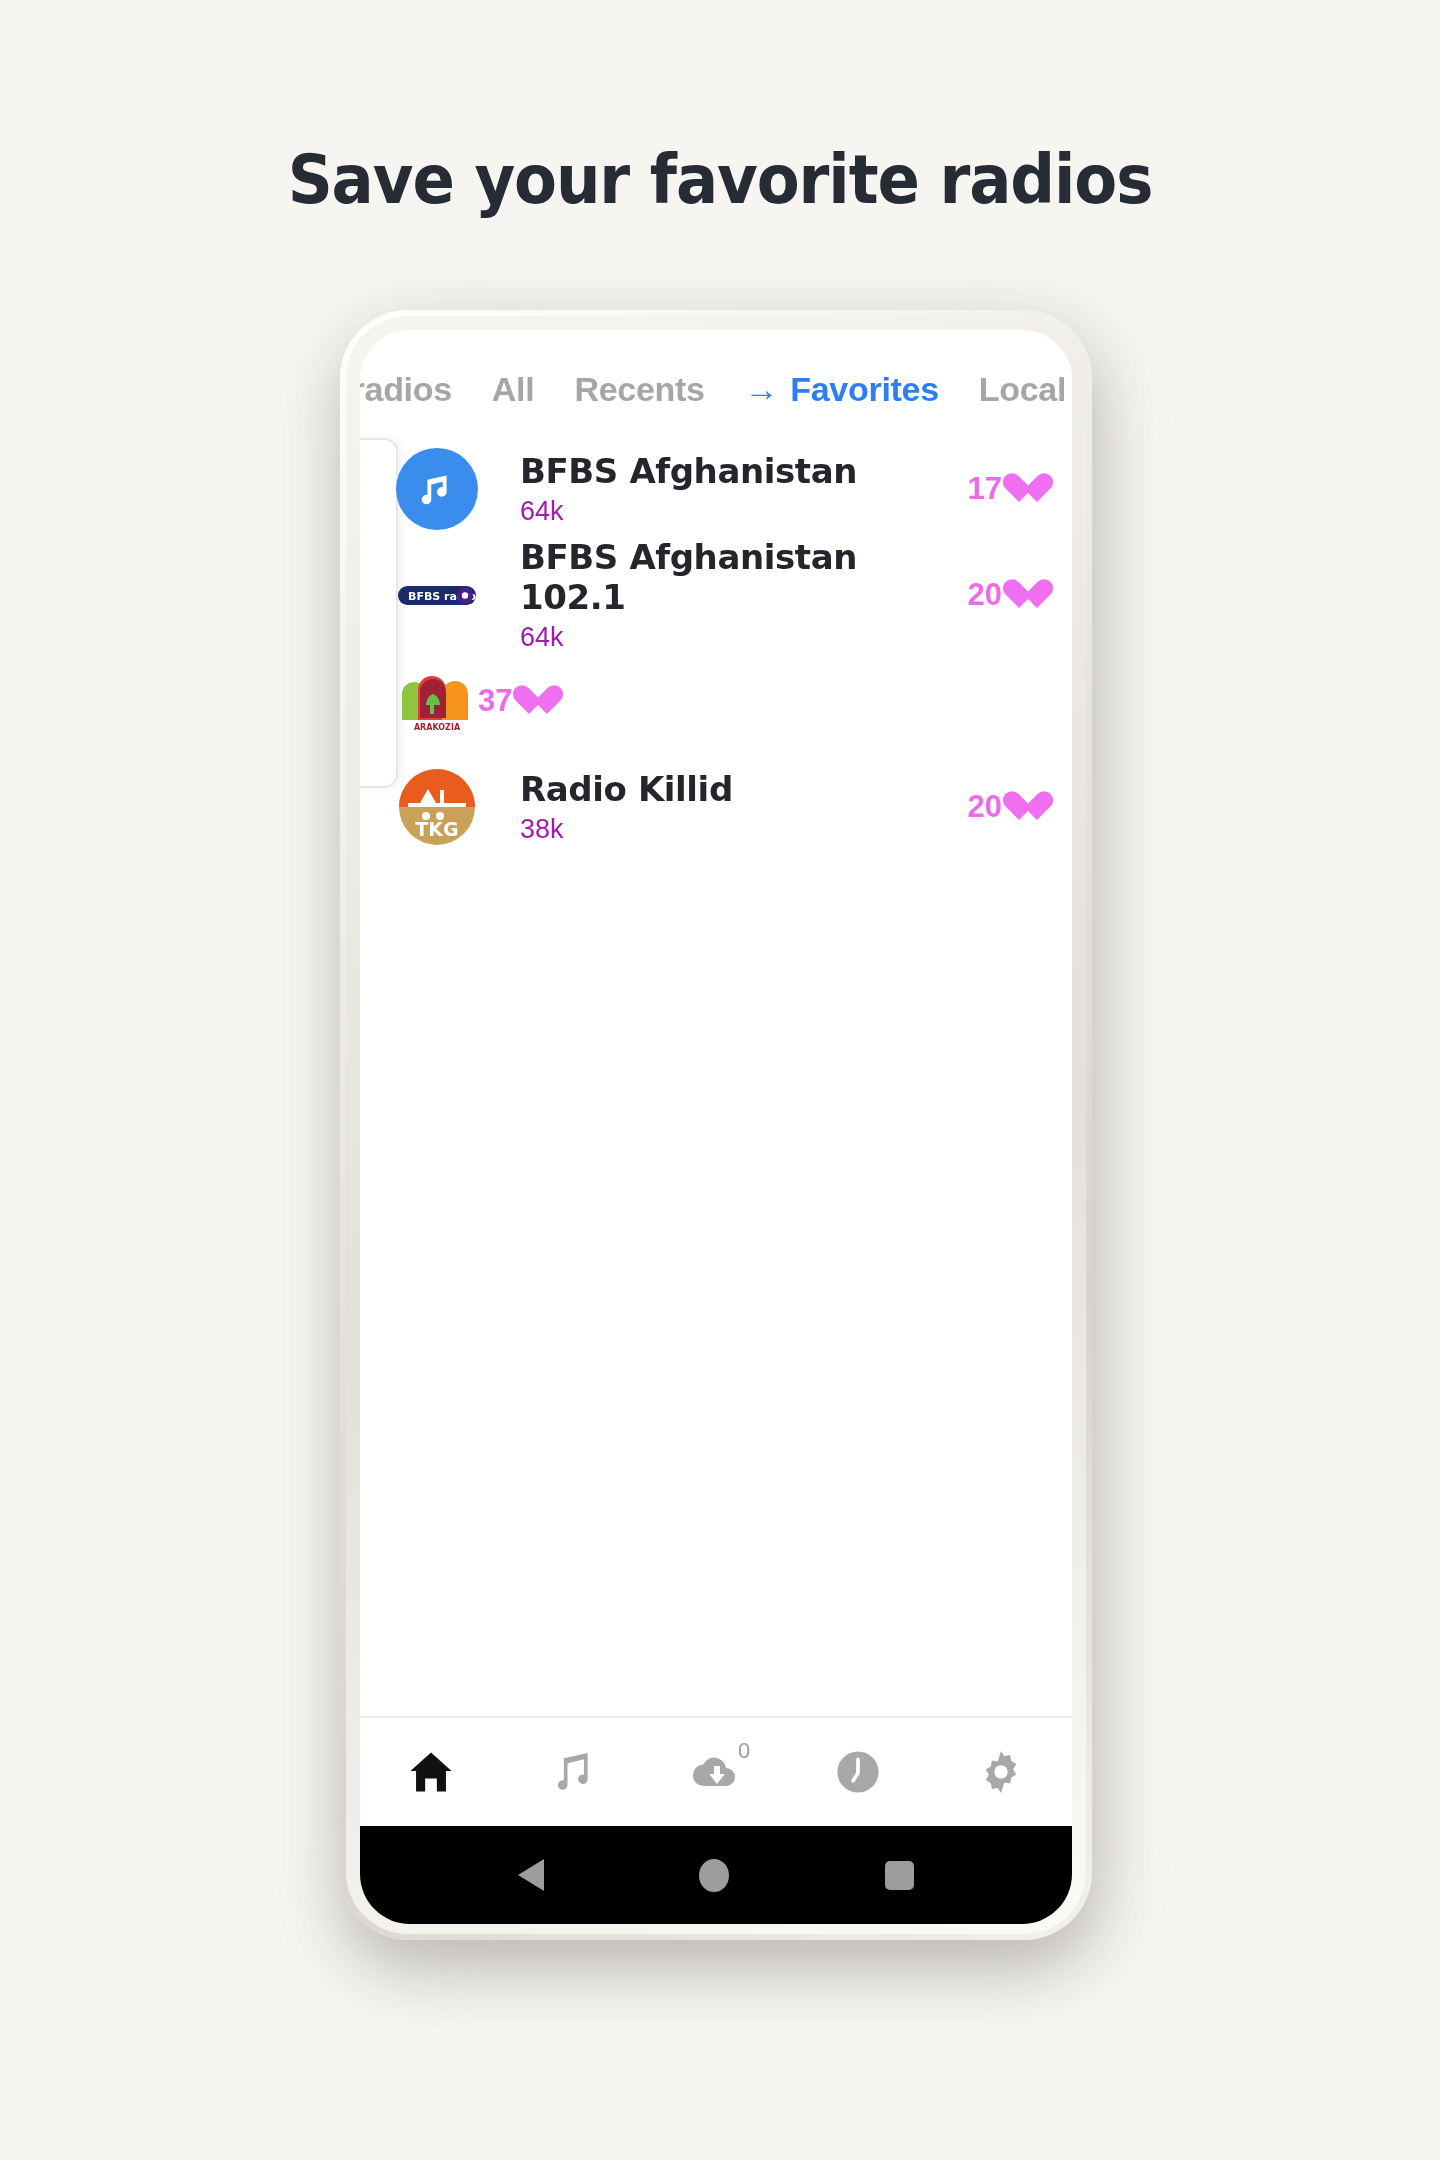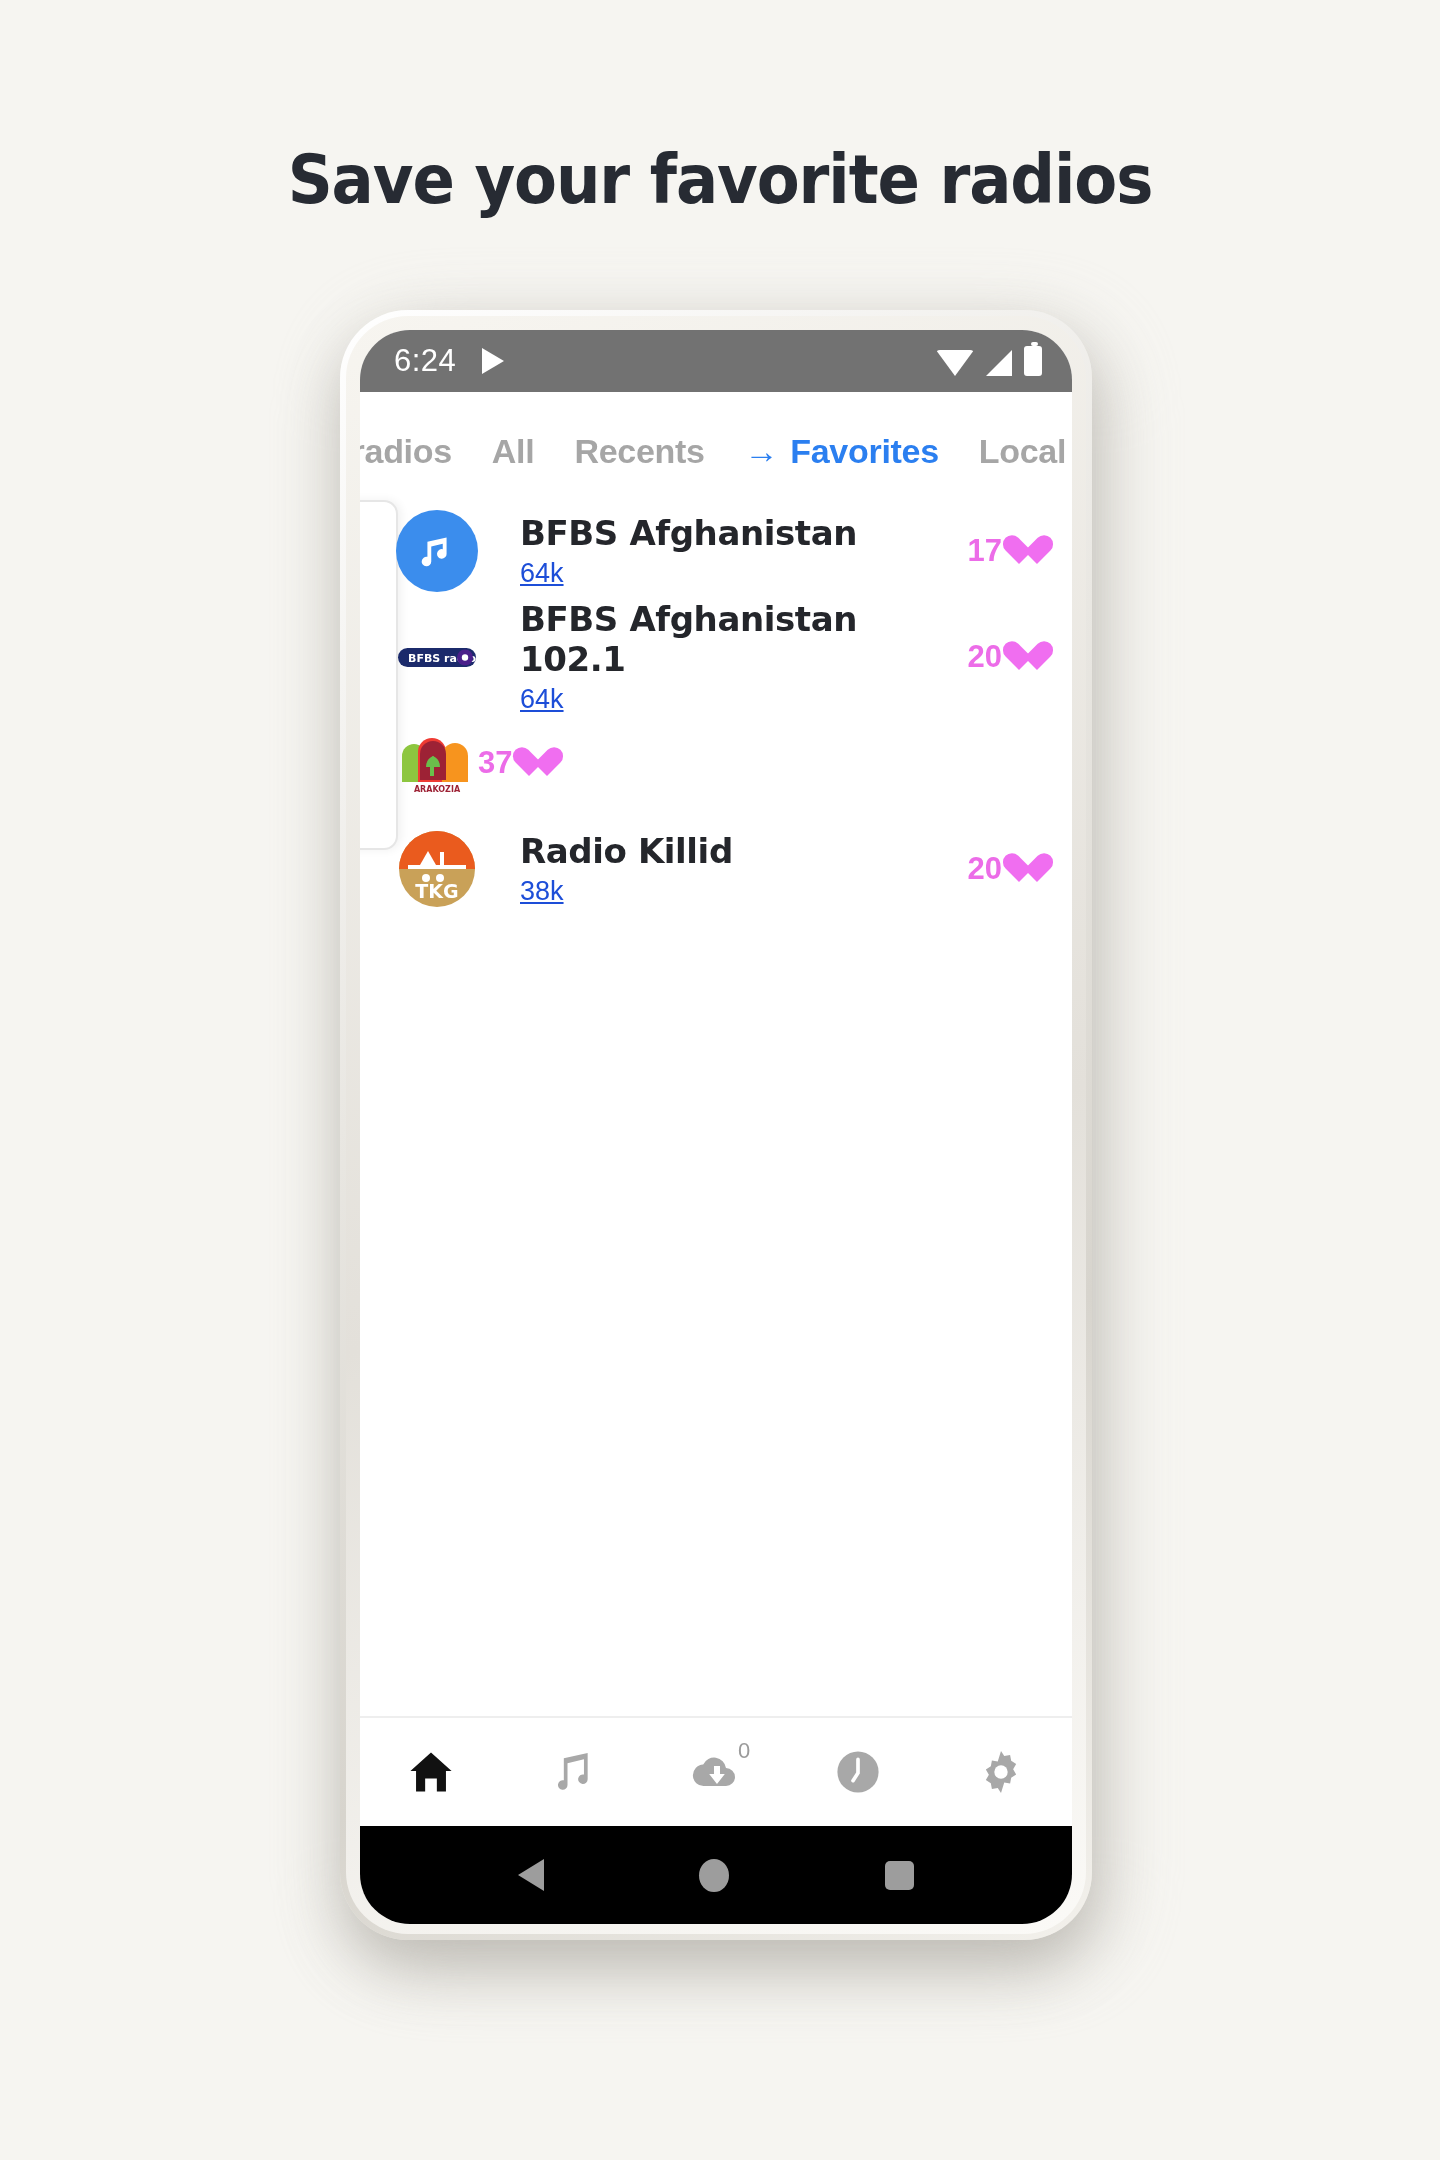--- a/index.html
+++ b/index.html
@@ -194,21 +194,21 @@
     position: relative;
   }
   .logo.blue { background: #3b8ded; }
   .logo.plain { background: transparent; border-radius: 0; }
   .row-text { margin-left: 42px; flex: 1 1 auto; min-width: 0; }
   .row-title {
     font-size: 34px; font-weight: bold; color: #24262b;
     letter-spacing: -.4px;
     font-family: "DejaVu Sans", sans-serif;
   }
-  .row-sub { font-size: 27px; color: #1d4ed8; margin-top: 5px; text-decoration: underline; }
+  .row-sub { font-size: 27px; color: #a21caf; margin-top: 5px; }
   .row-fav {
     display: flex; align-items: center; 
     flex: 0 0 auto;
   }
   .fav-count { font-size: 31px; font-weight: bold; color: #ec6ce8; }
   .heart { width: 34px; height: 31px; position: relative; }
   .heart::before, .heart::after {
     content: ""; position: absolute;
     width: 18px; height: 28px;
     background: #f06ef0; border-radius: 18px 18px 0 0;
@@ -258,29 +258,20 @@
 <div class="page">
 
   <div class="headline">Save your favorite radios</div>
 
   <div class="phone-shadow"></div>
 
   <div class="phone">
     <div class="phone-inner">
       <div class="screen">
 
-        <div class="statusbar">
-          <span class="status-time">6:24</span>
-          <span class="status-play"></span>
-          <span class="status-right">
-            <span class="ic-wifi"></span>
-            <span class="ic-signal"></span>
-            <span class="ic-batt"></span>
-          </span>
-        </div>
 
         <div class="appbody">
 
           <div class="drawer-sliver"></div>
 
 
           <div class="tabs">
             <span class="tab cut">p radios</span>
             <span class="tab">All</span>
             <span class="tab">Recents</span>

